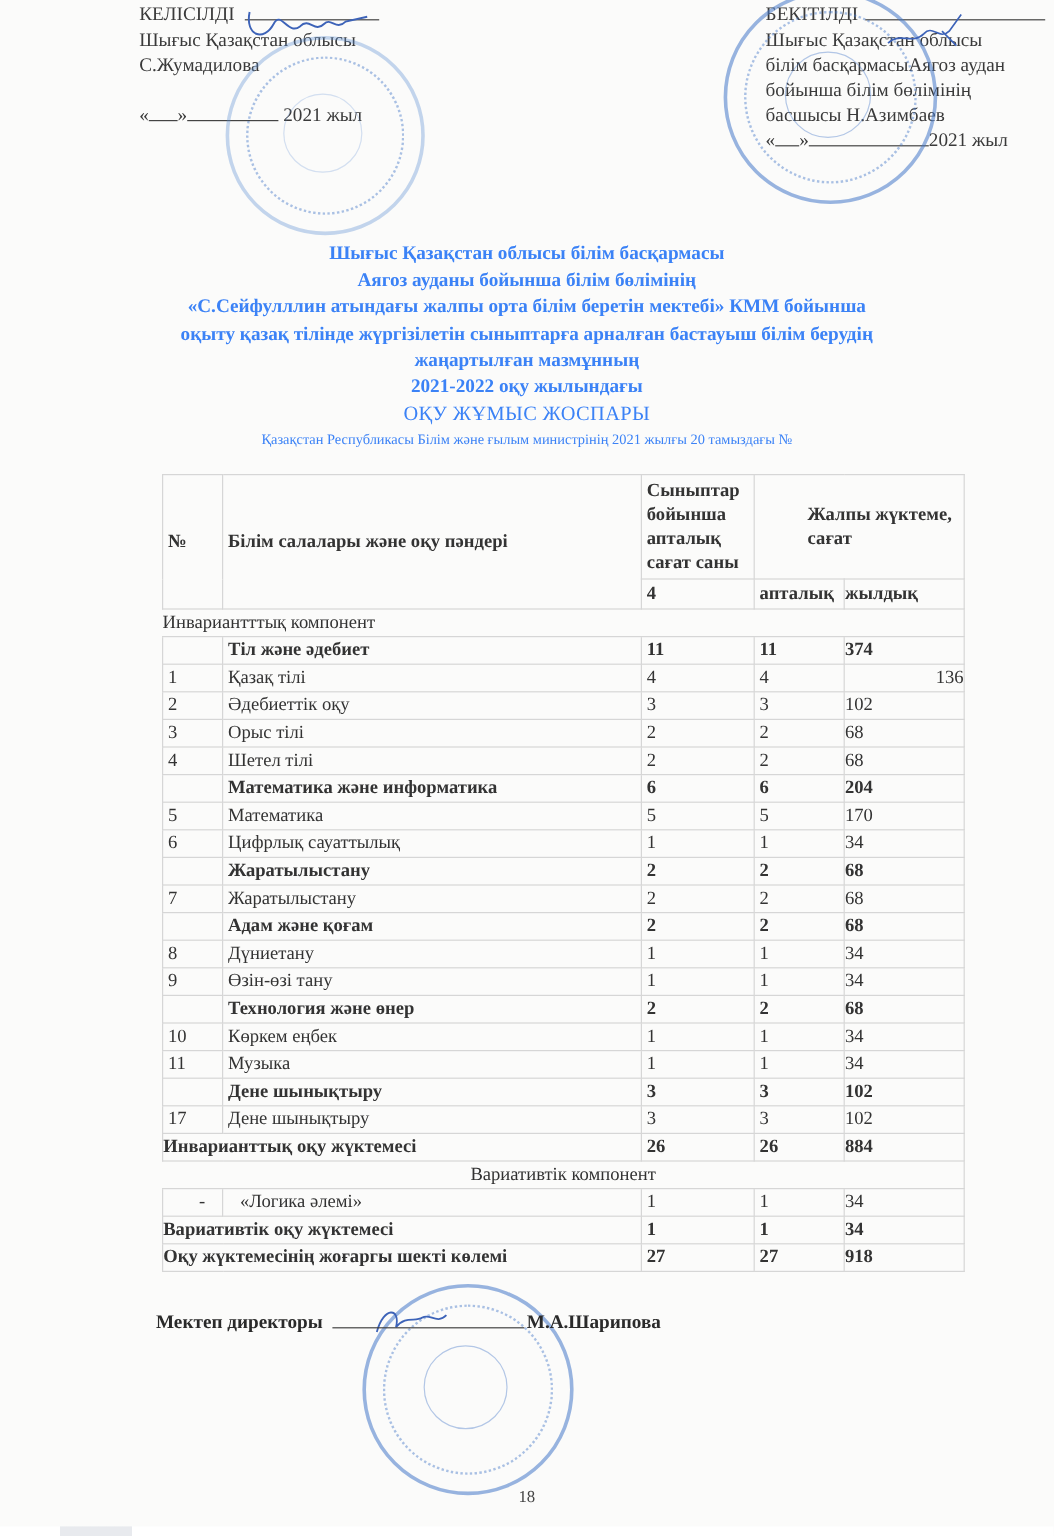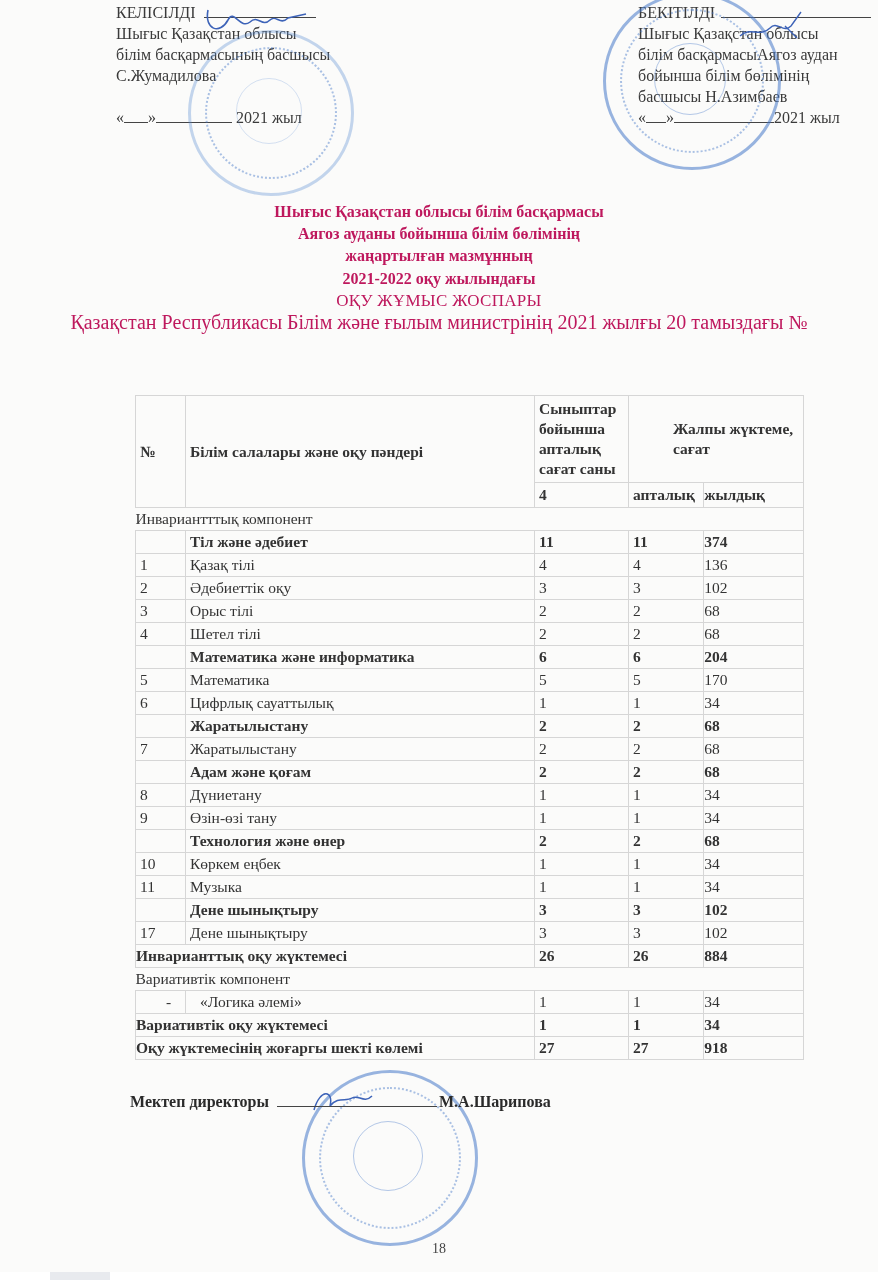--- a/index.html
+++ b/index.html
@@ -8,23 +8,23 @@
     background: #fbfbfa;
     font-family: "Liberation Serif", "DejaVu Serif", serif;
     color: #2a2a2a;
   }
   .abs { position: absolute; }
   .hdr-line { font-size: 16px; line-height: 21px; white-space: nowrap; color: #3a3a3a; }
   .left-hdr { left: 88px; top: 2px; margin-left: 28px; }
   .right-hdr { left: 638px; top: 2px; }
   .uline { display: inline-block; border-bottom: 1px solid #444; height: 14px; vertical-align: baseline; }
   .title-block { left: 0; width: 878px; top: 201px; text-align: center; }
-  .title-line { font-size: 16px; line-height: 22.2px; font-weight: bold; color: #be185d; white-space: nowrap; }
+  .title-line { font-size: 16px; line-height: 22.2px; font-weight: bold; color: #3b82f6; white-space: nowrap; }
   .title-big { font-size: 17px; font-weight: normal; letter-spacing: 0.3px; }
-  .title-sub { font-size: 20px; font-weight: normal; line-height: 21px; }
+  .title-sub { font-size: 12px; font-weight: normal; line-height: 21px; }
   table.plan {
     position: absolute; left: 135px; top: 395px; border-collapse: collapse;
     font-size: 15.5px; color: #333;
   }
   table.plan td { border: 1px solid #d6d6d6; padding: 0 0 0 4px; height: 22px; vertical-align: middle; white-space: nowrap; }
   .c1 { width: 33px; } .c2 { width: 334px; } .c3 { width: 89px; } .c4 { width: 68px; } .c5 { width: 96px; }
   .b { font-weight: bold; }
   .hdr-cell { line-height: 20px; font-weight: bold; } 
   .section-row td { border-left: none; border-right: none; }
   .dir-row { left: 130px; top: 1092px; font-size: 16px; font-weight: bold; white-space: nowrap; color: #2a2a2a; }
@@ -37,21 +37,20 @@
 </style>
 </head>
 <body>
 
 <div class="abs left-hdr">
   <div class="hdr-line">
     <span>КЕЛІСІЛДІ</span>
     <span class="uline" style="width:112px;margin-left:4px;"></span>
   </div>
   <div class="hdr-line">Шығыс Қазақстан облысы</div>
-  <div class="hdr-line">білім басқармасының басшысы</div>
   <div class="hdr-line">С.Жумадилова</div>
   <div class="hdr-line" style="margin-top:21px;">
     <span>«</span><span class="uline" style="width:24px;"></span><span>»</span><span class="uline" style="width:76px;"></span>
     <span>2021 жыл</span>
   </div>
 </div>
 
 <div class="abs right-hdr">
   <div class="hdr-line">
     <span>БЕКІТІЛДІ</span>
@@ -82,20 +81,22 @@
 <svg class="abs sig" style="left:735px;top:8px;" width="80" height="40" viewBox="0 0 80 40">
   <path d="M5 28 C 15 18, 25 30, 35 20 C 42 12, 48 26, 56 18 L 66 4 M50 18 L 62 30" fill="none" stroke="#3d63b8" stroke-width="1.4"></path>
 </svg>
 <svg class="abs sig" style="left:308px;top:1086px;" width="70" height="30" viewBox="0 0 70 30">
   <path d="M6 24 C 12 2, 26 4, 22 20 C 30 10, 38 16, 44 12 C 50 8, 56 18, 64 10" fill="none" stroke="#3d63b8" stroke-width="1.5"></path>
 </svg>
 
 <div class="abs title-block">
   <div class="title-line">Шығыс Қазақстан облысы білім басқармасы</div>
   <div class="title-line">Аягоз  ауданы бойынша білім бөлімінің</div>
+  <div class="title-line">«С.Сейфулллин атындағы жалпы орта білім беретін мектебі» КММ бойынша</div>
+  <div class="title-line">оқыту қазақ тілінде жүргізілетін сыныптарға арналған бастауыш білім берудің</div>
   <div class="title-line">жаңартылған мазмұнның</div>
   <div class="title-line">2021-2022 оқу жылындағы</div>
   <div class="title-line title-big">ОҚУ ЖҰМЫС ЖОСПАРЫ</div>
   <div class="title-line title-sub">Қазақстан Республикасы Білім және ғылым министрінің 2021 жылғы 20 тамыздағы №</div>
 </div>
 
 <table class="plan">
   <tbody id="tbody">
     <tr>
       <td class="c1 b" rowspan="2" style="height:86px;">№</td>
@@ -116,21 +117,21 @@
         <td class="c2 b">Тіл және әдебиет</td>
         <td class="c3 b">11</td>
         <td class="c4 b">11</td>
         <td class="c5 b" style="padding-left:0;">374</td>
       </tr>
       <tr>
         <td class="c1">1</td>
         <td class="c2">Қазақ тілі</td>
         <td class="c3">4</td>
         <td class="c4">4</td>
-        <td class="c5" style="padding-left:0;">136</td>
+        <td class="c5" style="padding-left:0;text-align:right;">136</td>
       </tr>
       <tr>
         <td class="c1">2</td>
         <td class="c2">Әдебиеттік оқу</td>
         <td class="c3">3</td>
         <td class="c4">3</td>
         <td class="c5" style="padding-left:0;">102</td>
       </tr>
       <tr>
         <td class="c1">3</td>
@@ -237,21 +238,21 @@
         <td class="c4">3</td>
         <td class="c5" style="padding-left:0;">102</td>
       </tr>
       <tr>
         <td class="c2 b" style="padding-left:0;margin-left:48px;" colspan="2">Инварианттық оқу жүктемесі</td>
         <td class="c3 b">26</td>
         <td class="c4 b">26</td>
         <td class="c5 b" style="padding-left:0;">884</td>
       </tr>
       <tr class="section-row">
-        <td class="" style="padding-left:0;border-left:none;" colspan="5">Вариативтік компонент</td>
+        <td class="" style="padding-left:0;border-left:none;text-align:center;" colspan="5">Вариативтік компонент</td>
       </tr>
       <tr>
         <td class="c1" style="text-align:center;padding-left:16px;">-</td>
         <td class="c2" style="padding-left:14px;">«Логика әлемі»</td>
         <td class="c3">1</td>
         <td class="c4">1</td>
         <td class="c5" style="padding-left:0;">34</td>
       </tr>
       <tr>
         <td class="c2 b" style="padding-left:0;" colspan="2">Вариативтік оқу жүктемесі</td>

